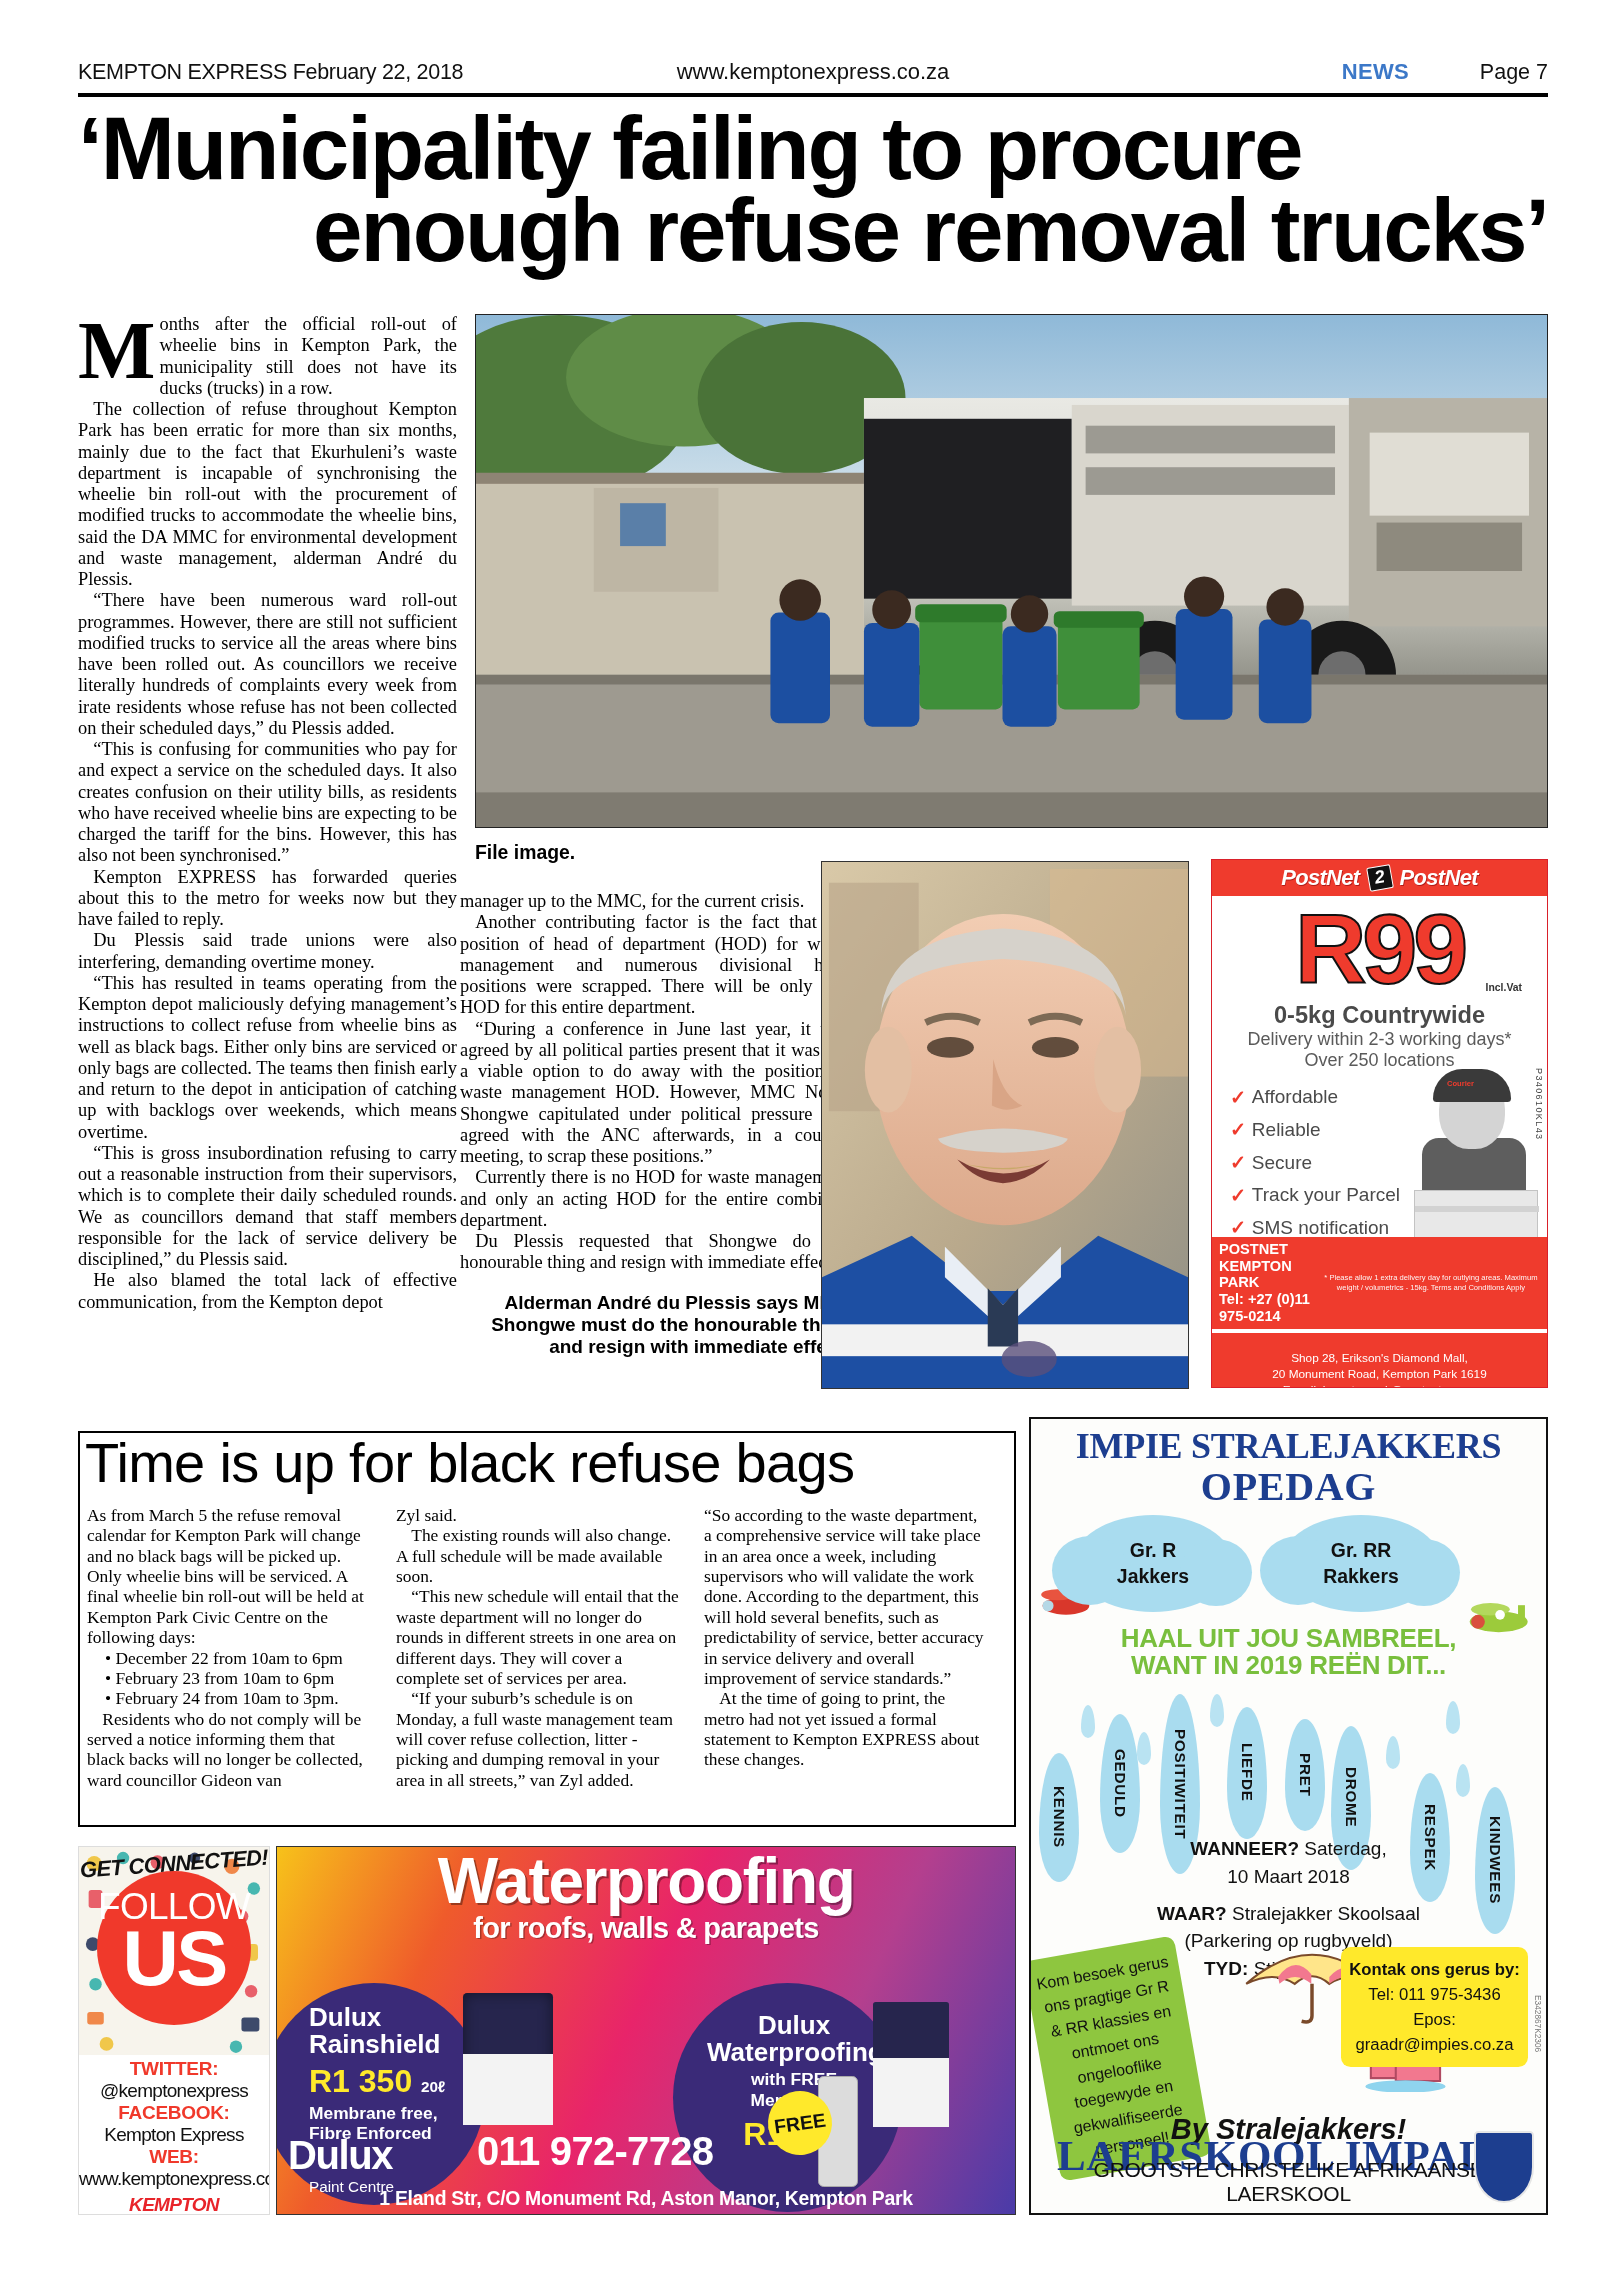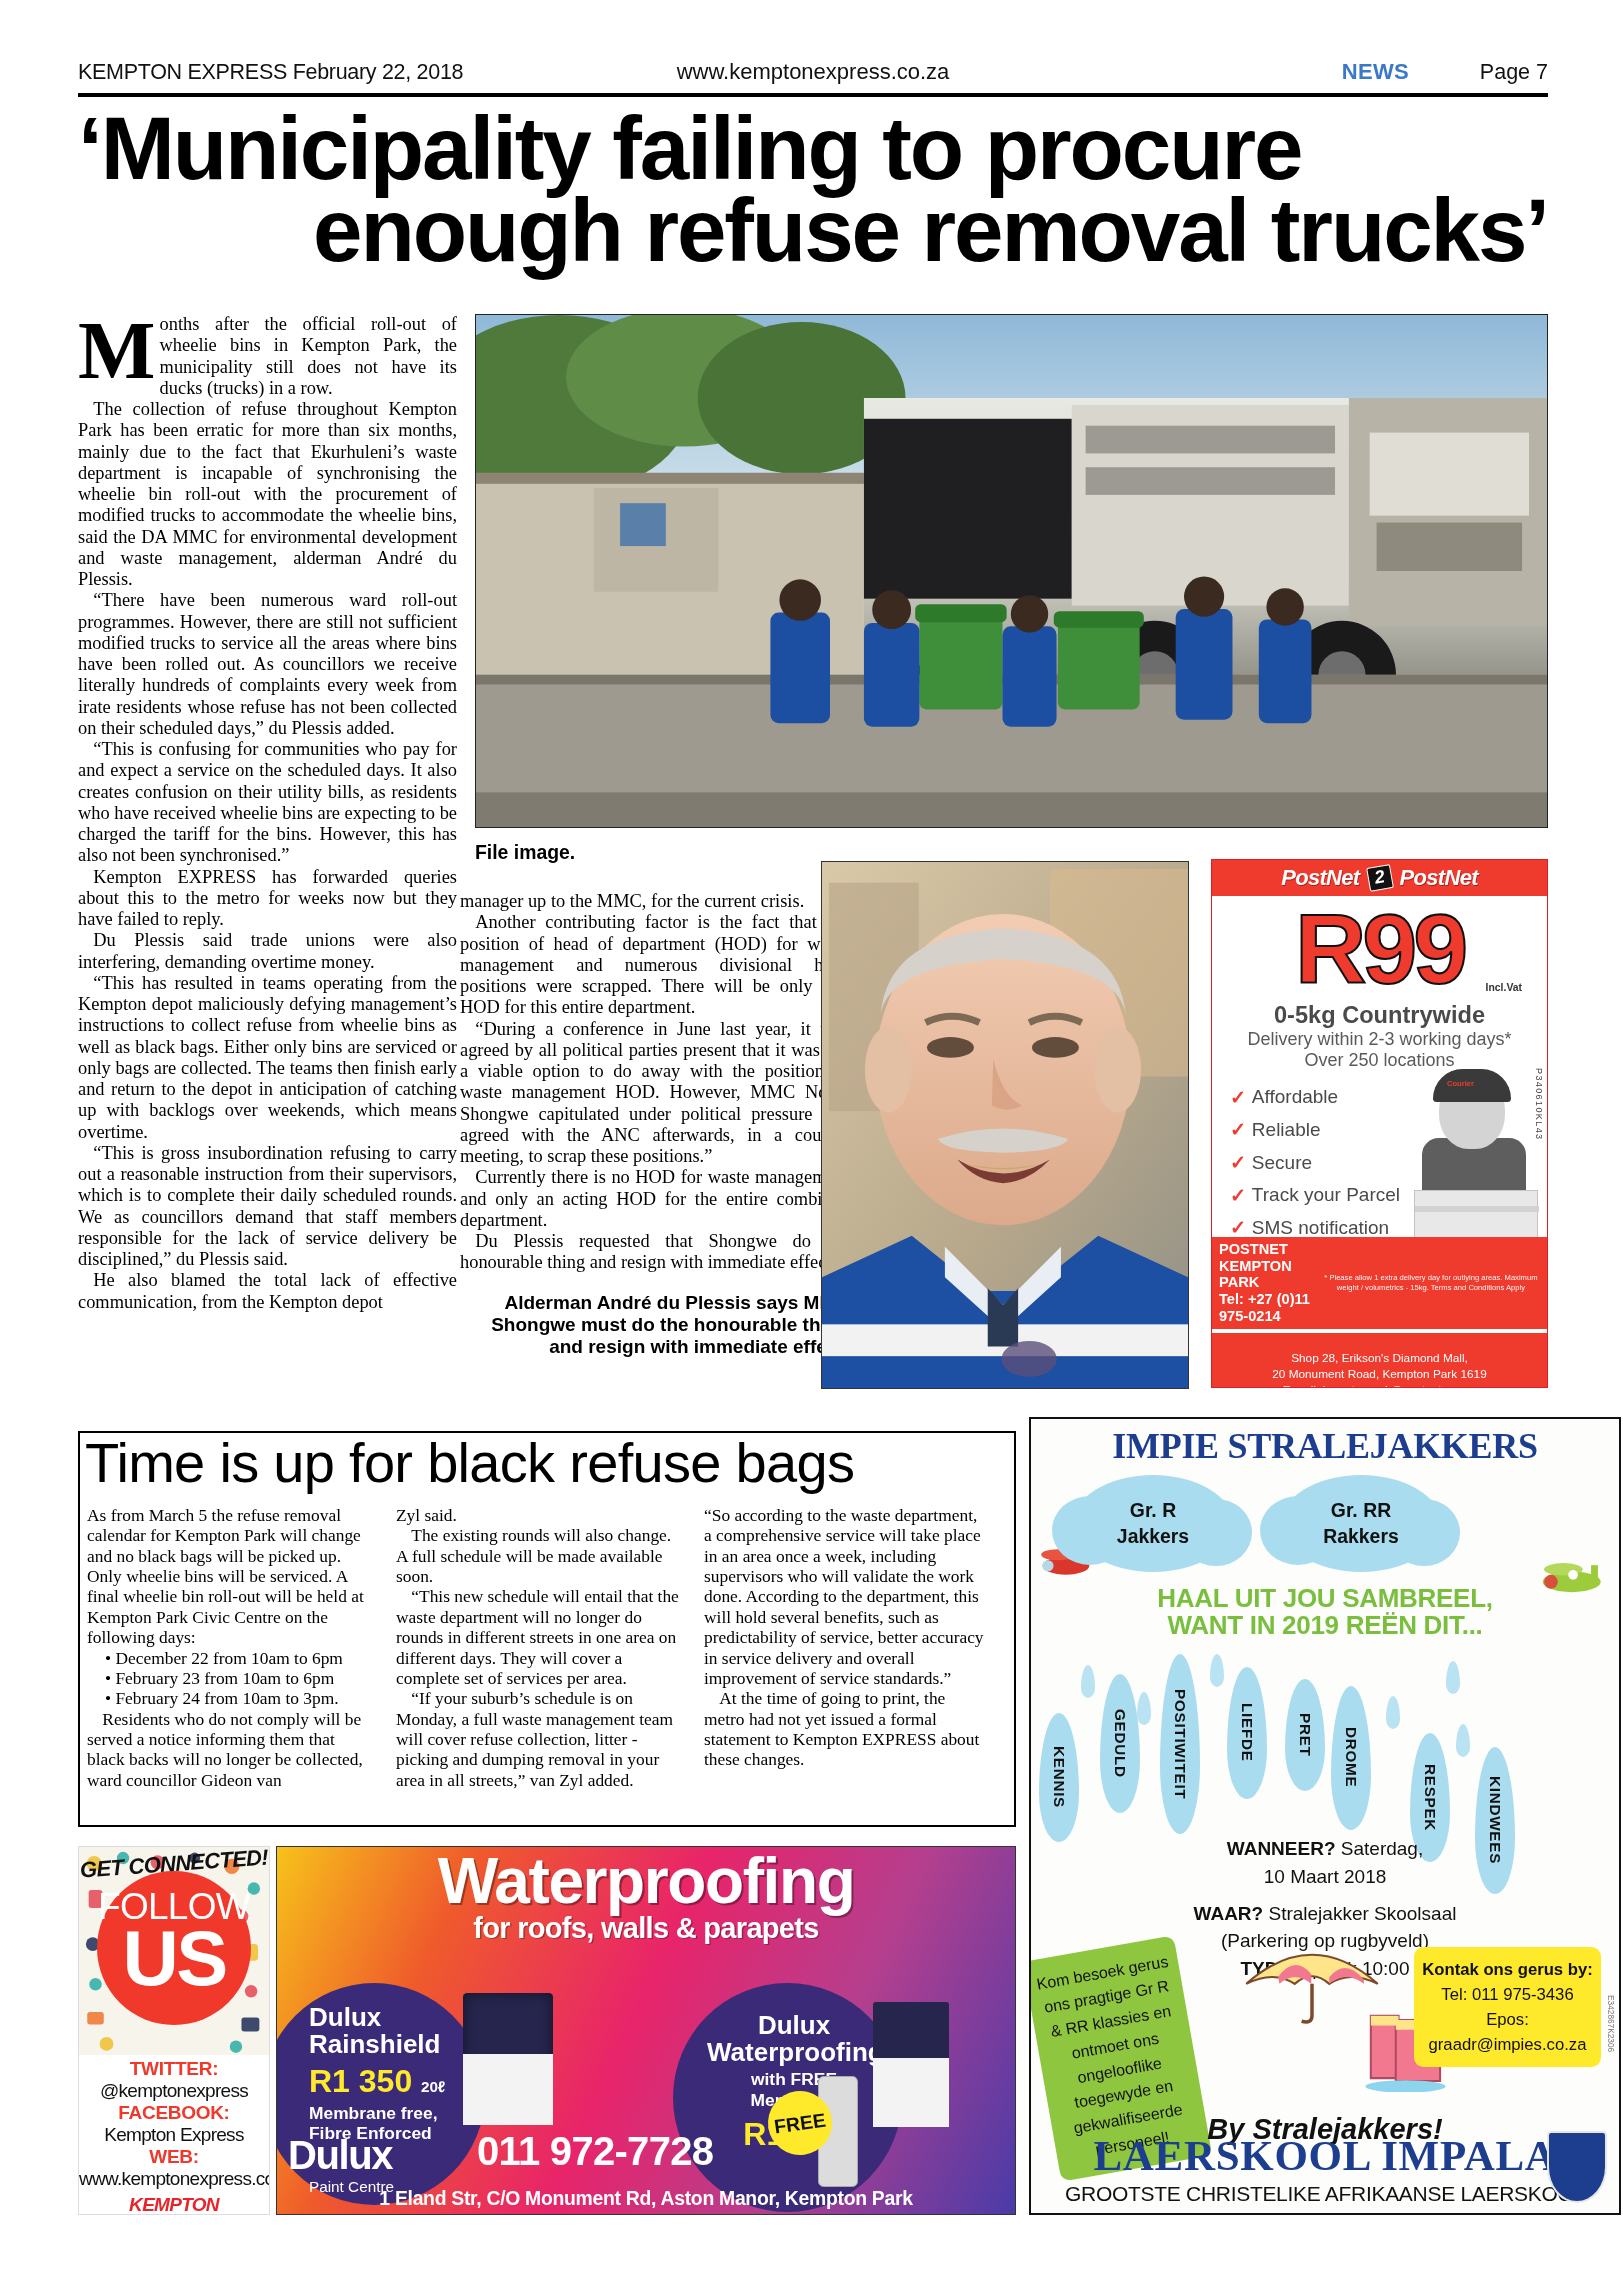--- a/index.html
+++ b/index.html
@@ -125,21 +125,21 @@
   .s2col p { text-indent:15.3px; }
   .s2col p.first { text-indent:0; }
   .s2col ul { list-style:none; margin-left:18px;}
   .s2col li:before { content:"\2022\00a0"; }
   #s2c1 { left:87px; }
   #s2c2 { left:396px; }
   #s2c3 { left:704px; }
 
   
   .ad-impie {
-    position:absolute; left:1029px; top:1417px; width:592px; height:798px;
+    position:absolute; left:1029px; top:1417px; width:519px; height:798px;
     border:2.1px solid #111; background:#fdfdfb; overflow:hidden;
   }
   .im-t1 { text-align:center; font-family:"Liberation Serif", serif; font-weight:bold; font-size:36px;
     color:#1d3e8f; letter-spacing:-0.3px; margin-top:5.6px;}
   .im-t2 { text-align:center; font-family:"Liberation Serif", serif; font-weight:bold; font-size:40px;
     color:#1d3e8f; letter-spacing:0.7px; line-height:1;}
   .im-clouds{ position:relative; height:118px; margin-top:2.8px;}
   .cloud { position:absolute; width:160px; height:97px; background:#a9dcef; border-radius:50%;
     display:flex; align-items:center; justify-content:center; text-align:center;}
   .cloud:before{content:""; position:absolute; left:-21px; top:21px; width:76px; height:69px; background:#a9dcef; border-radius:50%;}
@@ -461,20 +461,21 @@
     <p>“If your suburb’s schedule is on Monday, a full waste management team will cover refuse collection, litter -picking and dumping removal in your area in all streets,” van Zyl added.</p>
   </div>
 
   <div class="s2col" id="s2c3">
     <p class="first">“So according to the waste department, a comprehensive service will take place in an area once a week, including supervisors who will validate the work done. According to the department, this will hold several benefits, such as predictability of service, better accuracy in service delivery and overall improvement of service standards.”</p>
     <p>At the time of going to print, the metro had not yet issued a formal statement to Kempton EXPRESS about these changes.</p>
   </div>
 
   <div class="ad-impie">
     <div class="im-t1">IMPIE STRALEJAKKERS</div>
+    <div class="im-t2">OPEDAG</div>
 
     <div class="im-clouds">
       <svg class="plane1" viewBox="0 0 90 64">
         <ellipse cx="42" cy="36" rx="34" ry="13" fill="#d9372b"></ellipse>
         <ellipse cx="30" cy="20" rx="24" ry="8" fill="#e8543f"></ellipse>
         <rect x="62" y="14" width="9" height="22" fill="#d9372b"></rect>
         <circle cx="16" cy="36" r="8" fill="#b5d8e6"></circle>
       </svg>
       <div class="cloud" id="cloudA">
         <span><span>Gr. R</span><br><span>Jakkers</span></span>

